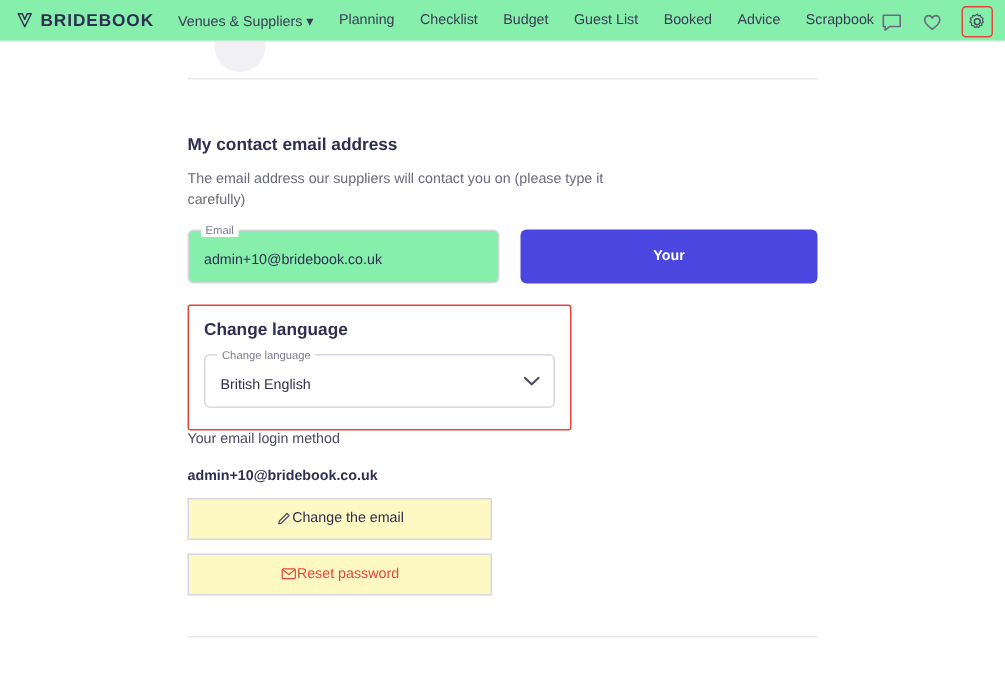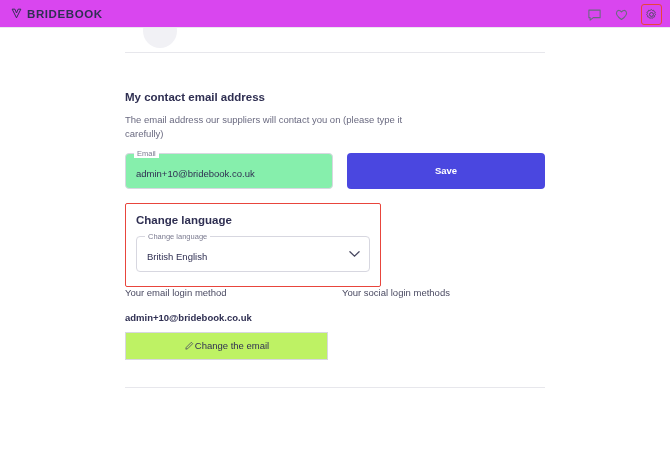--- a/index.html
+++ b/index.html
@@ -8,21 +8,21 @@
     width: 670px; height: 460px;
     overflow: hidden;
     background: #ffffff;
     font-family: "Liberation Sans", sans-serif;
   }
 
   
   .navbar {
     position: relative;
     height: 28px;
-    background: #d946ef;
+    background: #86efac;
     border-bottom: 1px solid #e9e9ee;
     display: flex;
     align-items: center;
     padding: 0 10px;
   }
   .brand {
     display: flex;
     align-items: center;
     gap: 4px;
     margin-right: 16px;
@@ -200,21 +200,21 @@
     font-size: 9.5px;
     color: #2f2f52;
     font-weight: bold;
     margin-bottom: 8px;
     height: 12px;
   }
   .btn-outline {
     height: 28px;
     border: 1px solid #d7d7e0;
     border-radius: 0;
-    background: #bef264;
+    background: #fef9c3;
     display: flex;
     align-items: center;
     justify-content: center;
     gap: 0;
     font-size: 9.5px;
     color: #2f2f52;
     cursor: pointer;
     margin-bottom: 9px;
     font-family: "Liberation Sans", sans-serif;
     width: 100%;
@@ -226,20 +226,30 @@
 <body>
 
 <div class="navbar">
   <div class="brand">
     <svg class="brand-mark" viewBox="0 0 24 24">
       <path d="M4 4 L12 20 L20 4 L15 4 L12 11 L9 4 Z" fill="none" stroke="#2f2f52" stroke-width="1.8" stroke-linejoin="round"></path>
     </svg>
     <span class="brand-text">BRIDEBOOK</span>
   </div>
 
+  <div class="nav-items">
+    <span class="nav-link">Venues &amp; Suppliers ▾</span>
+    <span class="nav-link">Planning</span>
+    <span class="nav-link">Checklist</span>
+    <span class="nav-link">Budget</span>
+    <span class="nav-link">Guest List</span>
+    <span class="nav-link">Booked</span>
+    <span class="nav-link">Advice</span>
+    <span class="nav-link">Scrapbook</span>
+  </div>
 
   <div class="nav-right">
     <svg class="nav-icon" viewBox="0 0 24 24">
       <path d="M3 5 h18 v12 h-11 l-5 4 v-4 h-2 z" fill="none" stroke="#6a6a80" stroke-width="1.7" stroke-linejoin="round"></path>
     </svg>
     <svg class="nav-icon" viewBox="0 0 24 24">
       <path d="M12 20 C5 15 2.5 11 4.5 7.5 C6.3 4.4 10.3 5 12 8 C13.7 5 17.7 4.4 19.5 7.5 C21.5 11 19 15 12 20 Z" fill="none" stroke="#6a6a80" stroke-width="1.7" stroke-linejoin="round"></path>
     </svg>
     <span class="gear-wrap">
       <svg width="13" height="13" viewBox="0 0 24 24">
@@ -257,21 +267,21 @@
     <div class="divider"></div>
 
     <div class="section-title">My contact email address</div>
     <p class="section-sub">The email address our suppliers will contact you on (please type it carefully)</p>
 
     <div class="row">
       <div class="field">
         <span class="field-label">Email</span>
         <span class="field-value">admin+10@bridebook.co.uk</span>
       </div>
-      <button class="btn-primary">Save</button>
+      <button class="btn-primary">Your</button>
     </div>
 
     <div class="highlight-box">
       <div class="section-title">Change language</div>
       <div class="select-field">
         <span class="field-label">Change language</span>
         <span class="select-value">British English</span>
         <svg class="chev" width="11" height="8" viewBox="0 0 12 8">
           <path d="M1 1.6 L6 6.4 L11 1.6" fill="none" stroke="#4a4a62" stroke-width="1.4" stroke-linecap="round"></path>
         </svg>
@@ -283,24 +293,32 @@
         <div class="col-head">Your email login method</div>
         <div class="col-sub">admin+10@bridebook.co.uk</div>
         <button class="btn-outline">
           <span class="btn-icon">
             <svg width="11" height="11" viewBox="0 0 24 24">
               <path d="M4 20 l1 -4 11 -11 3 3 -11 11 z" fill="none" stroke="#4a4a62" stroke-width="1.8" stroke-linejoin="round"></path>
             </svg>
           </span>
           <span>Change the email</span>
         </button>
+        <button class="btn-outline danger">
+          <span class="btn-icon">
+            <svg width="11" height="11" viewBox="0 0 24 24">
+              <rect x="2.5" y="5" width="19" height="14" rx="1.6" fill="none" stroke="#e8453c" stroke-width="1.8"></rect>
+              <path d="M3 6 L12 13 L21 6" fill="none" stroke="#e8453c" stroke-width="1.8" stroke-linejoin="round"></path>
+            </svg>
+          </span>
+          <span>Reset password</span>
+        </button>
       </div>
 
       <div class="col">
-        <div class="col-head">Your social login methods</div>
         <div class="col-sub"></div>
       </div>
     </div>
 
     <div class="divider"></div>
 
   </div>
 </div>
 
 </body></html>

